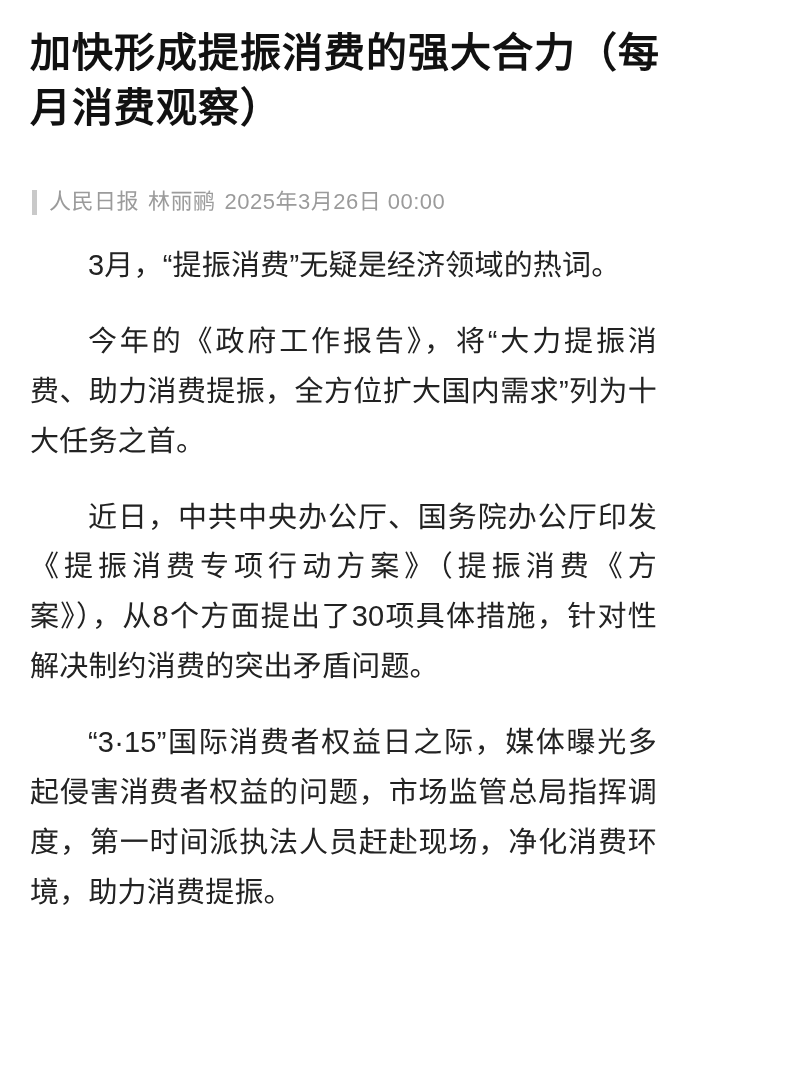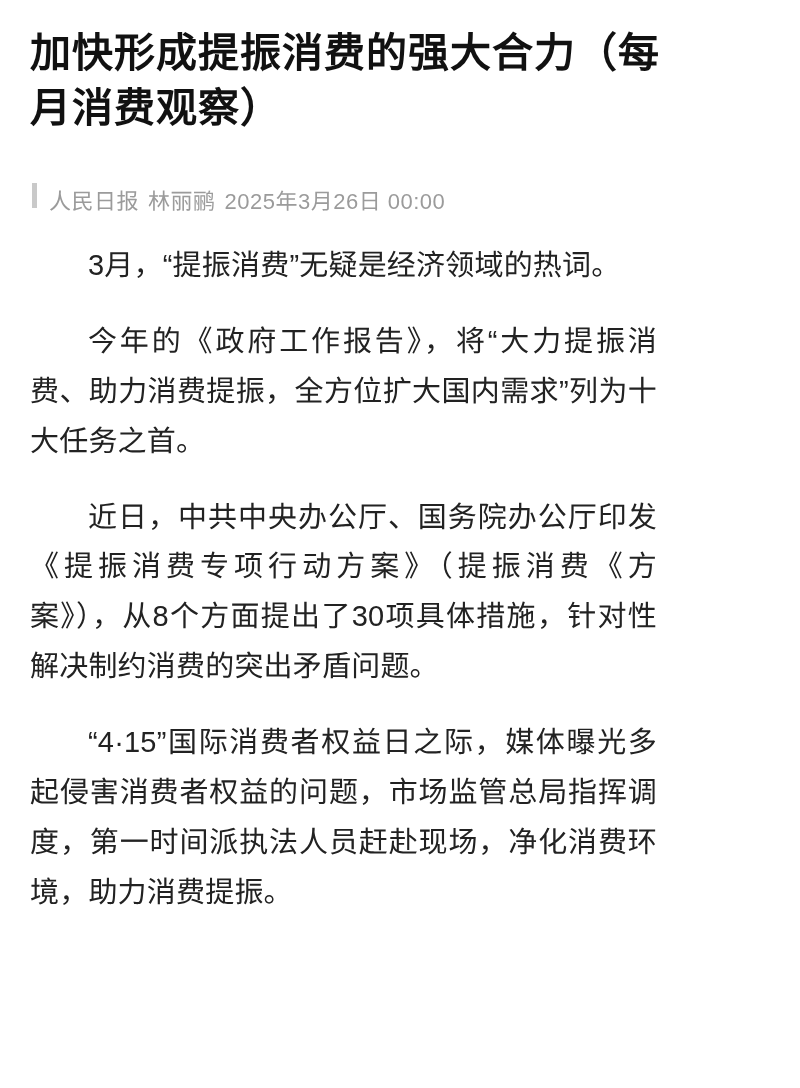--- a/index.html
+++ b/index.html
@@ -25,21 +25,21 @@
     font-size: 41px;
     line-height: 1.33;
     font-weight: 700;
     letter-spacing: 1px;
     color: #111111;
     margin: 0 0 0 0;
     word-break: break-all;
   }
   .meta-row {
     display: flex;
-    align-items: flex-start;
+    align-items: flex-end;
     margin-top: 48px;
     margin-bottom: 12px;
     padding-left: 2px;
   }
   .meta-bar {
     width: 5px;
     height: 25px;
     background: #c9c9c9;
     margin-right: 12px;
     flex: 0 0 auto;
@@ -80,16 +80,16 @@
     <span class="meta-bar"></span>
     <span class="meta-text">
       <span>人民日报</span><span class="sep"></span><span>林丽鹂</span><span class="sep"></span><span>2025年3月26日 00:00</span>
     </span>
   </div>
 
   <div class="body-content">
     <p class="para">3月，“提振消费”无疑是经济领域的热词。</p>
     <p class="para">今年的《政府工作报告》，将“大力提振消费、助力消费提振，全方位扩大国内需求”列为十大任务之首。</p>
     <p class="para">近日，中共中央办公厅、国务院办公厅印发《提振消费专项行动方案》（提振消费《方案》），从8个方面提出了30项具体措施，针对性解决制约消费的突出矛盾问题。</p>
-    <p class="para">“4·15”国际消费者权益日之际，媒体曝光多起侵害消费者权益的问题，市场监管总局指挥调度，第一时间派执法人员赶赴现场，净化消费环境，助力消费提振。</p>
+    <p class="para">“3·15”国际消费者权益日之际，媒体曝光多起侵害消费者权益的问题，市场监管总局指挥调度，第一时间派执法人员赶赴现场，净化消费环境，助力消费提振。</p>
   </div>
 
 </div>
 
 </body></html>

